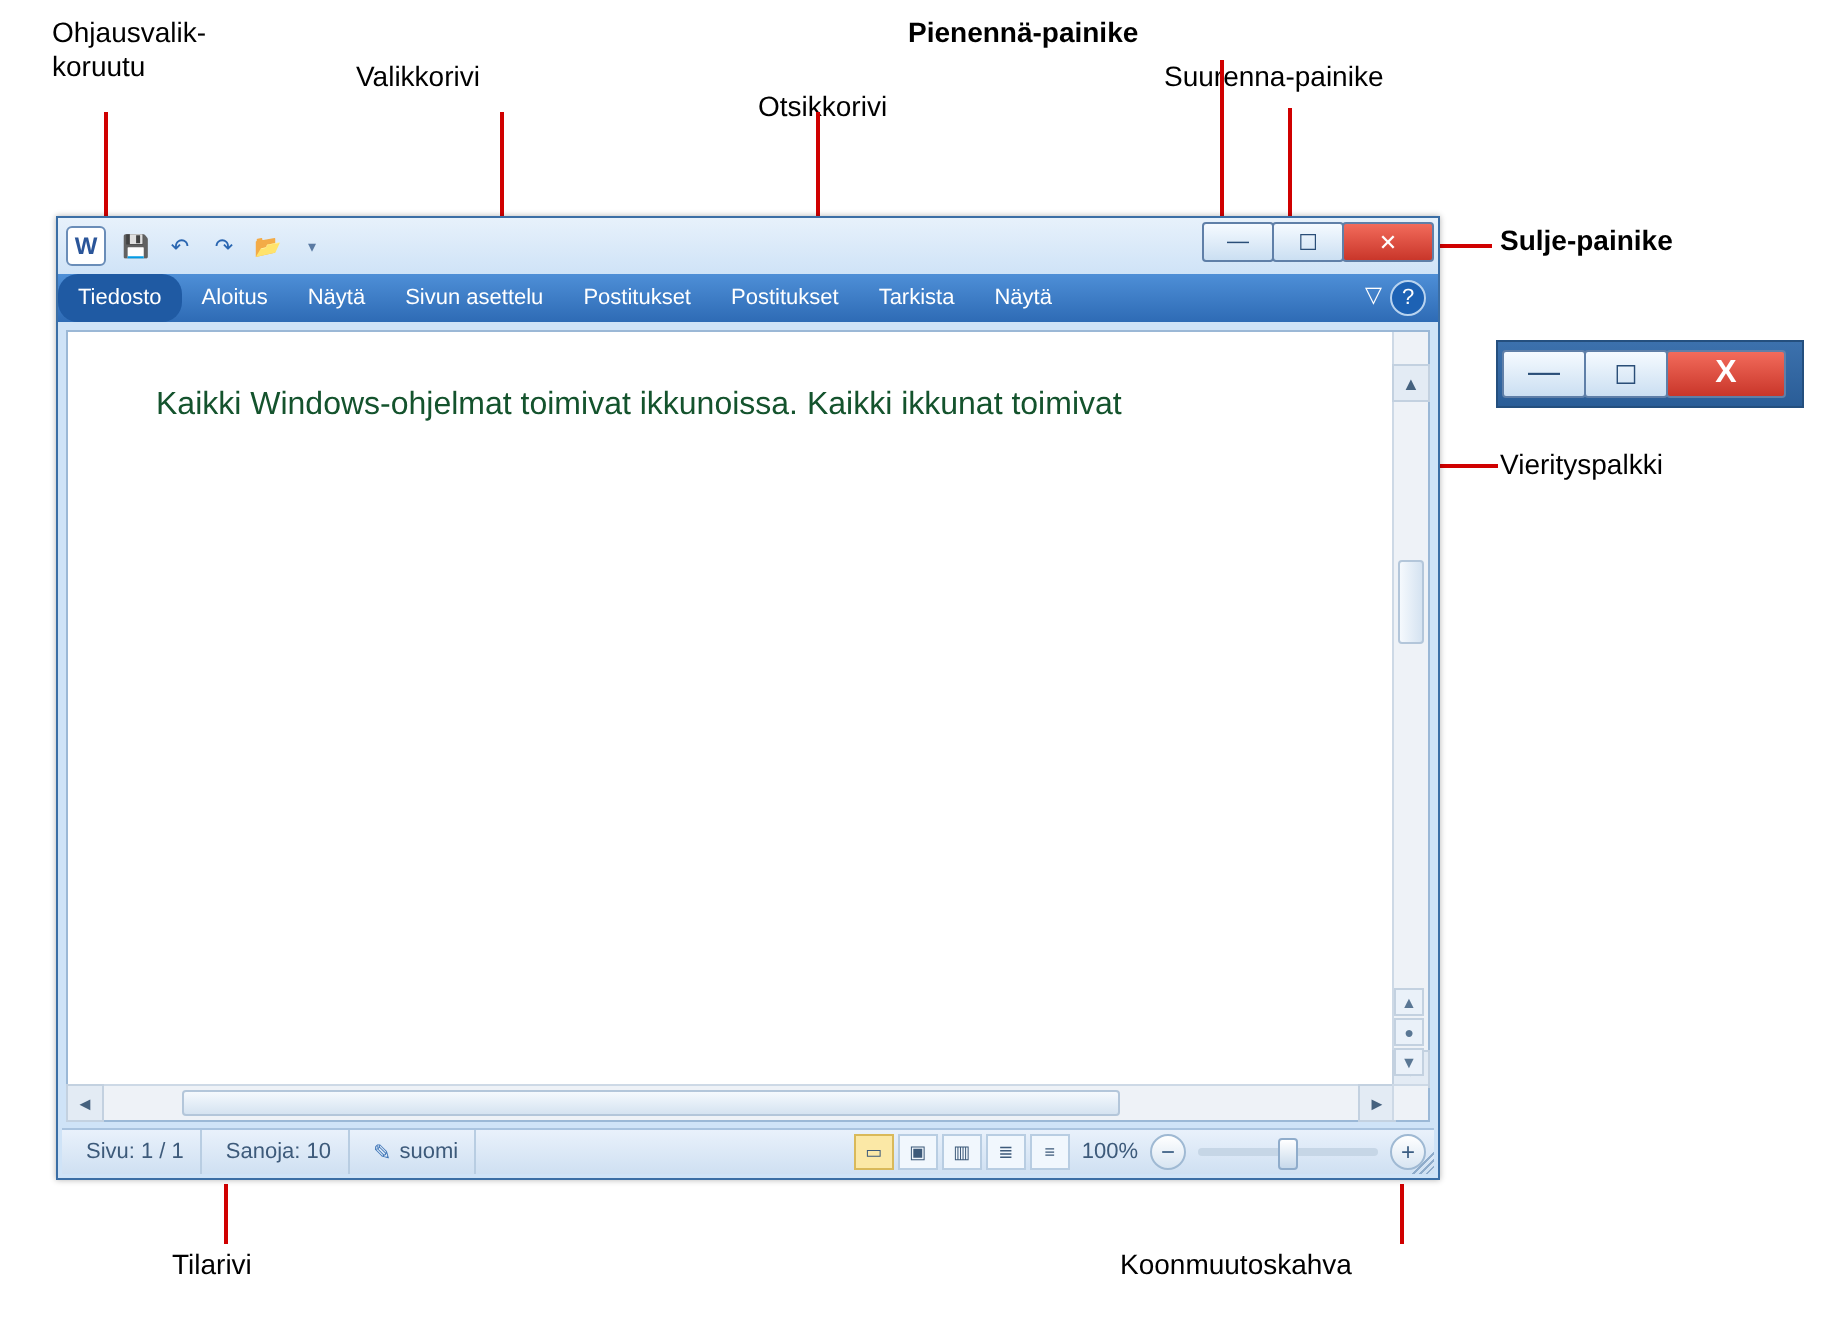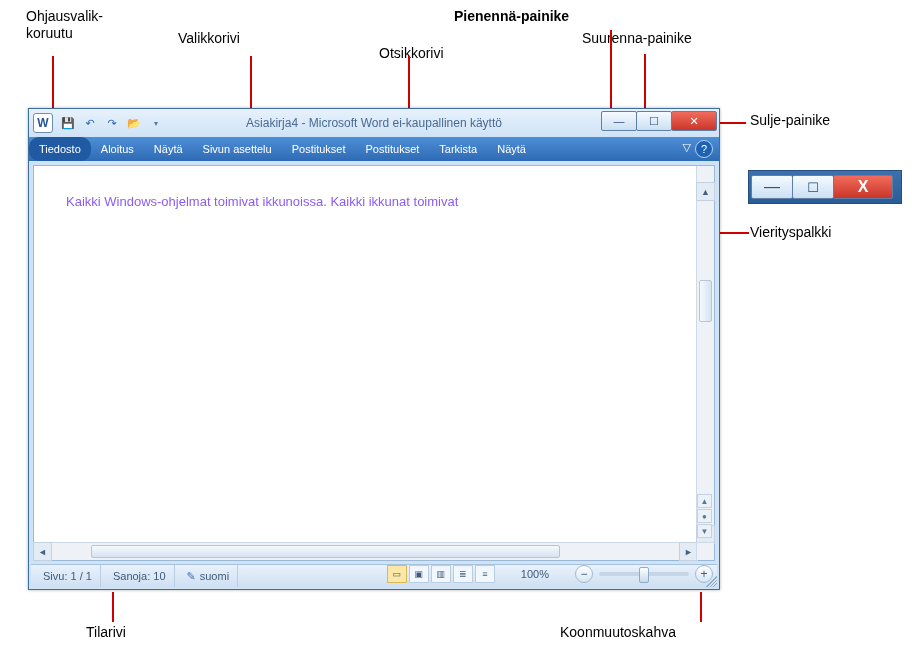--- a/index.html
+++ b/index.html
@@ -134,24 +134,24 @@
     top:56px; bottom:28px;
     background:#fff;
     border:1px solid #9bb8d6;
     display:flex;
     flex-direction:column;
   }
   .doc-content {
     flex:1;
     position:relative;
     overflow:hidden;
-    padding: 28px 40px 10px 32px;
+    padding: 28px 40px 10px 44px;
     font-family: Verdana, sans-serif;
-    font-size: 13px;
-    color:#8b5cf6;
+    font-size: 16px;
+    color:#14532d;
   }
   .vscroll {
     position:absolute;
     right:0; top:0; bottom:17px;
     width:17px;
     background:#eef2f7;
     border-left:1px solid #cdd9e6;
     display:flex;
     flex-direction:column;
   }
@@ -212,21 +212,21 @@
     border-left:1px solid #cdd9e6;
     border-top:1px solid #cdd9e6;
   }
   .statusbar {
     position:absolute;
     left:2px; right:2px; bottom:2px;
     height:22px;
     background: linear-gradient(#e9f1fb,#cfe0f2);
     border-top:1px solid #a9c3df;
     display:flex;
-    align-items:flex-start;
+    align-items:center;
     font-size:11px;
     color:#3d5a7a;
     padding:0 4px;
     gap:4px;
   }
   .status-seg {
     padding:0 8px;
     border-right:1px solid #b8cde2;
     height:100%;
     display:flex;align-items:center;
@@ -309,21 +309,21 @@
 </style>
 </head>
 <body>
 
 <div class="label" style="left:26px; top:8px; white-space:pre;">Ohjausvalik-
 koruutu</div>
 <div class="label" style="left:178px; top:30px;">Valikkorivi</div>
 <div class="label" style="left:334px; top:45px;margin-left:45px;">Otsikkorivi</div>
 <div class="label" style="left:454px; top:8px;font-weight:bold;">Pienennä-painike</div>
 <div class="label" style="left:582px; top:30px;">Suurenna-painike</div>
-<div class="label" style="left:750px; top:112px;">Sulje-painike</div>
+<div class="label" style="left:750px; top:112px;font-weight:bold;">Sulje-painike</div>
 <div class="label" style="left:750px; top:224px;">Vierityspalkki</div>
 <div class="label" style="left:336px; top:342px;">Vierityspalkki</div>
 <div class="label" style="left:86px; top:624px;">Tilarivi</div>
 <div class="label" style="left:560px; top:624px;">Koonmuutoskahva</div>
 
 <div class="pointer-line" style="left:52px; top:56px; width:2px; height:60px;"></div>
 <div class="pointer-line" style="left:250px; top:56px; width:2px; height:100px;"></div>
 <div class="pointer-line" style="left:408px; top:56px; width:2px; height:66px;"></div>
 <div class="pointer-line" style="left:610px; top:30px; width:2px; height:88px;"></div>
 <div class="pointer-line" style="left:644px; top:54px; width:2px; height:64px;"></div>
@@ -338,21 +338,20 @@
 <div class="pointer-line" style="left:700px; top:592px; width:2px; height:30px;"></div>
 
 <div class="word-window">
   <div class="titlebar">
     <div class="control-box">W</div>
     <span class="qat-icon" style="color:#2a66b1;">💾</span>
     <span class="qat-icon" style="color:#2a66b1;">↶</span>
     <span class="qat-icon" style="color:#2a66b1;">↷</span>
     <span class="qat-icon" style="color:#d9a23a;">📂</span>
     <span class="qat-icon" style="color:#5a7aa3;font-size:8px;">▾</span>
-    <div class="title-text">Asiakirja4  -  Microsoft Word ei-kaupallinen käyttö</div>
     <div class="win-buttons">
       <div class="win-btn">—</div>
       <div class="win-btn">☐</div>
       <div class="win-btn close">✕</div>
     </div>
   </div>
 
   <div class="menubar">
     <div class="menu-item active">Tiedosto</div>
     <div class="menu-item">Aloitus</div>
@@ -402,21 +401,21 @@
     <div class="status-seg">
       <span style="color:#3f76b8;">✎</span>
       <span>suomi</span>
     </div>
     <div class="status-right">
       <div class="view-btn sel">▭</div>
       <div class="view-btn">▣</div>
       <div class="view-btn">▥</div>
       <div class="view-btn">≣</div>
       <div class="view-btn">≡</div>
-      <span style="margin:0 24px;">100%</span>
+      <span style="margin:0 4px;">100%</span>
       <div class="zoom-btn">−</div>
       <div class="zoom-track">
         <div class="zoom-handle"></div>
       </div>
       <div class="zoom-btn">+</div>
     </div>
     <div class="grip"></div>
   </div>
 </div>
 

